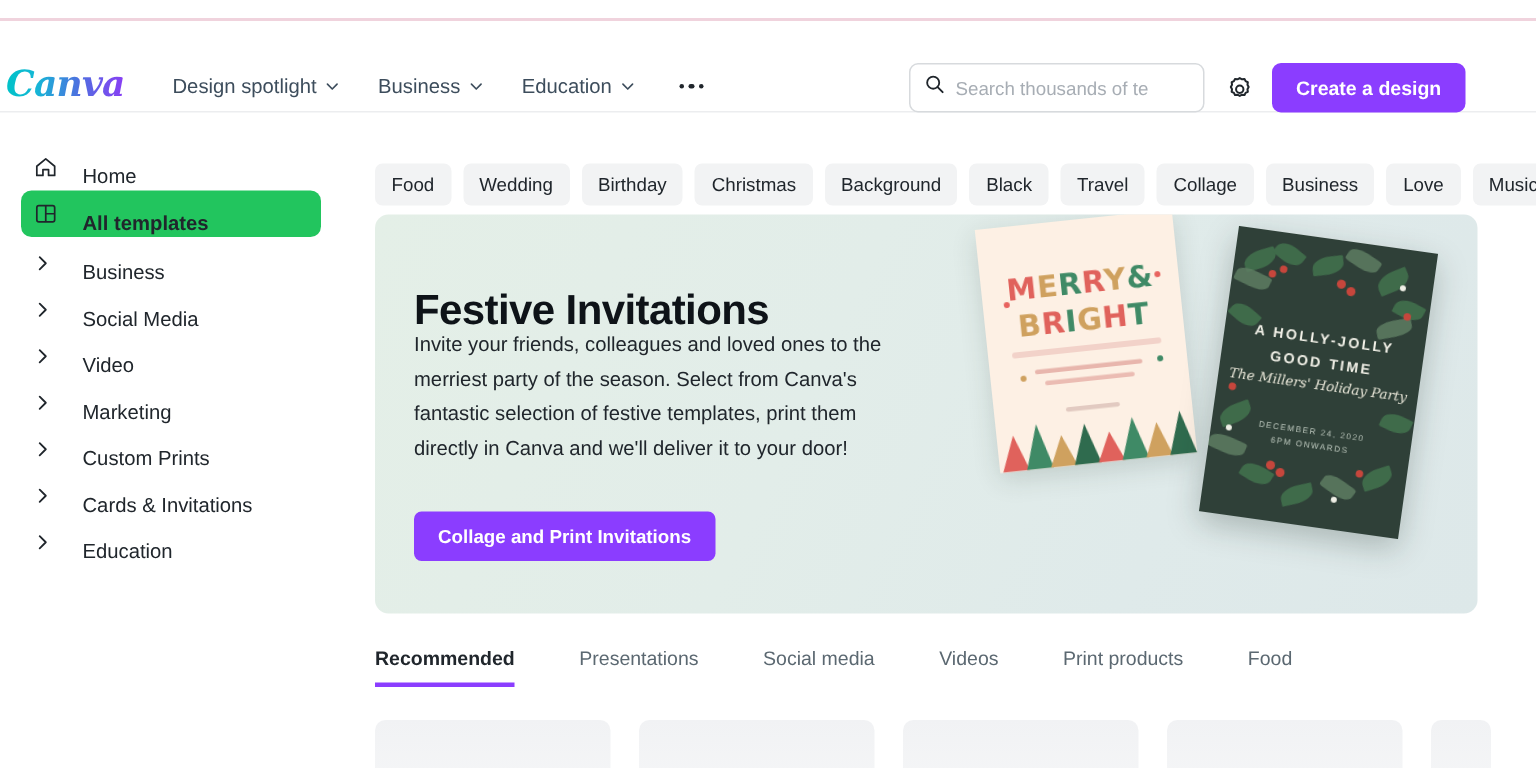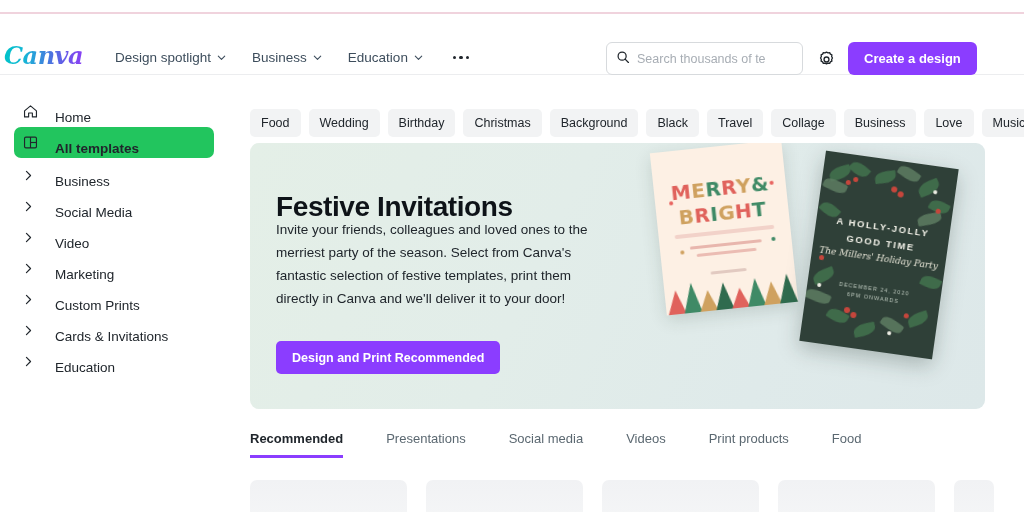--- a/index.html
+++ b/index.html
@@ -393,21 +393,21 @@
       <div class="chip">Business</div>
       <div class="chip">Love</div>
       <div class="chip">Music</div>
 
     </div>
 
     <div class="banner">
 
       <div class="banner-title">Festive Invitations</div>
       <div class="banner-body">Invite your friends, colleagues and loved ones to the merriest party of the season. Select from Canva's fantastic selection of festive templates, print them directly in Canva and we'll deliver it to your door!</div>
-      <button class="banner-btn">Design and Print Recommended</button>
+      <button class="banner-btn">Collage and Print Invitations</button>
 
       <div class="card-merry">
         <div class="merry-line merry-1">
           <span style="color:#e0625c">M</span><span style="color:#cfa15f">E</span><span style="color:#3f8a66">R</span><span style="color:#e0625c">R</span><span style="color:#cfa15f">Y</span><span style="color:#3f8a66">&amp;</span>
         </div>
         <div class="merry-line merry-2">
           <span style="color:#cfa15f">B</span><span style="color:#e0625c">R</span><span style="color:#3f8a66">I</span><span style="color:#cfa15f">G</span><span style="color:#e0625c">H</span><span style="color:#3f8a66">T</span>
         </div>
         <div class="merry-sub"></div>
         <div class="merry-sub2"></div>

